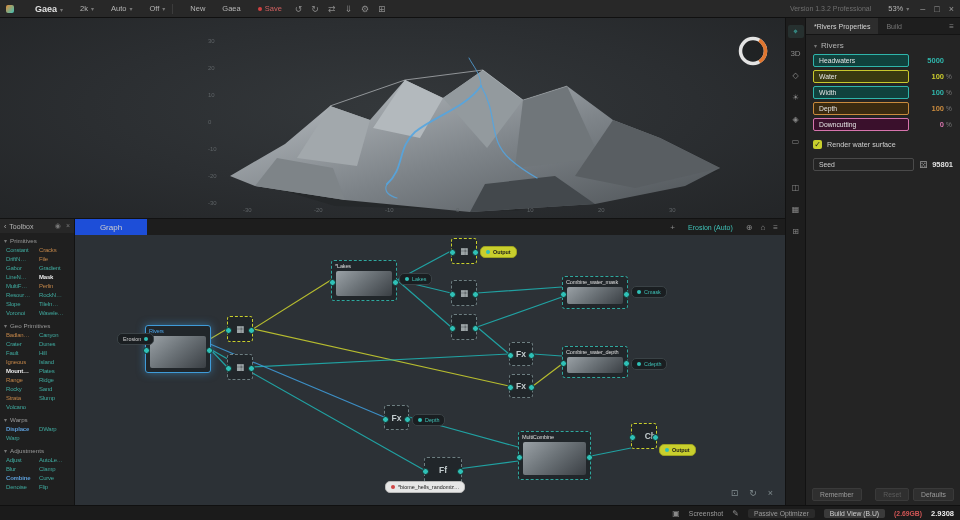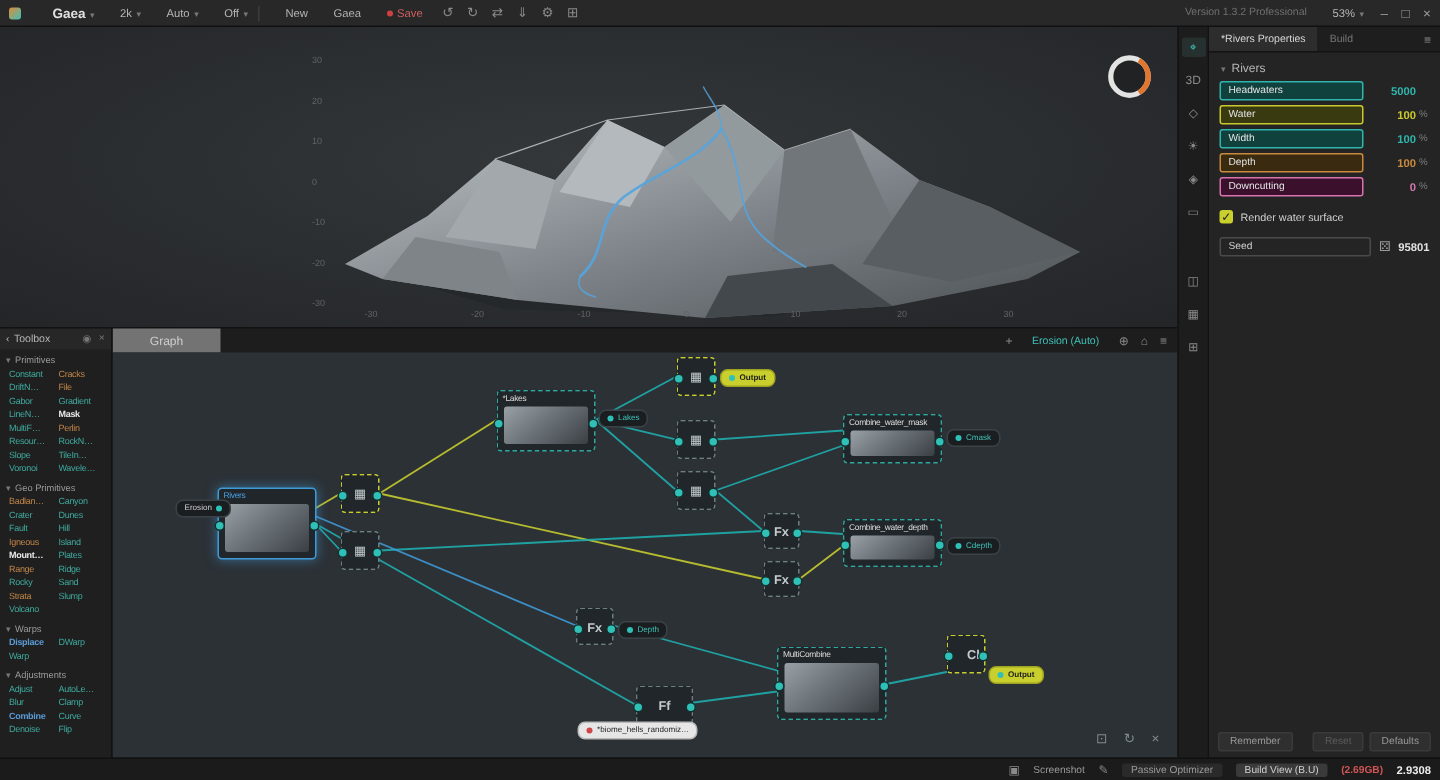--- a/index.html
+++ b/index.html
@@ -77,21 +77,21 @@
     color:#b5b5b5;font-size:7px;}
   .tbx-hicons{margin-left:auto;display:flex;gap:5px;color:#777;font-size:7px;}
   .tbx-section-h{color:#9a9a9a;font-size:6.2px;padding:4px 4px 2px;display:flex;gap:3px;align-items:center;}
   .tbx-grid{display:grid;grid-template-columns:1fr 1fr;padding:0 2px 0 6px;}
   .tbx-item{font-size:6px;line-height:9px;white-space:nowrap;overflow:hidden;letter-spacing:-0.2px;}
   .c-t{color:#3fa99e;} .c-o{color:#c08448;} .c-w{color:#eaeaea;font-weight:bold;} .c-b{color:#5b9bd5;font-weight:bold;}
 
   
   #graph{position:absolute;left:75px;top:218px;width:710px;height:287px;z-index:2;}
   .gheader{height:16px;background:#1d1d1d;display:flex;align-items:center;border-top:1px solid #121212;}
-  .gtab{width:72px;height:16px;background:#737373;color:#cfcfcf;display:flex;align-items:center;
+  .gtab{width:72px;height:16px;background:#1d4ed8;color:#cfcfcf;display:flex;align-items:center;
     justify-content:center;font-size:8px;}
   .gmode{color:#3fc1b7;margin:0 6px;font-size:7px;}
   .gicons{display:flex;gap:8px;color:#8a8a8a;padding:0 7px;font-size:8px;}
   #graph-canvas{position:relative;width:710px;height:271px;background:#2c3136;overflow:hidden;}
   #wires{position:absolute;left:0;top:0;}
   .gnode{position:absolute;box-sizing:border-box;border-radius:3px;background:#21262a;z-index:2;}
   .gnode.small{display:flex;align-items:center;justify-content:center;}
   .gnode.blue{border:1px solid #3f9bd8;box-shadow:0 0 8px rgba(63,155,216,.55);}
   .gnode.teal-dash{border:1px dashed #2fa89e;}
   .gnode.yellow-dash{border:1px dashed #c9cf2d;}

